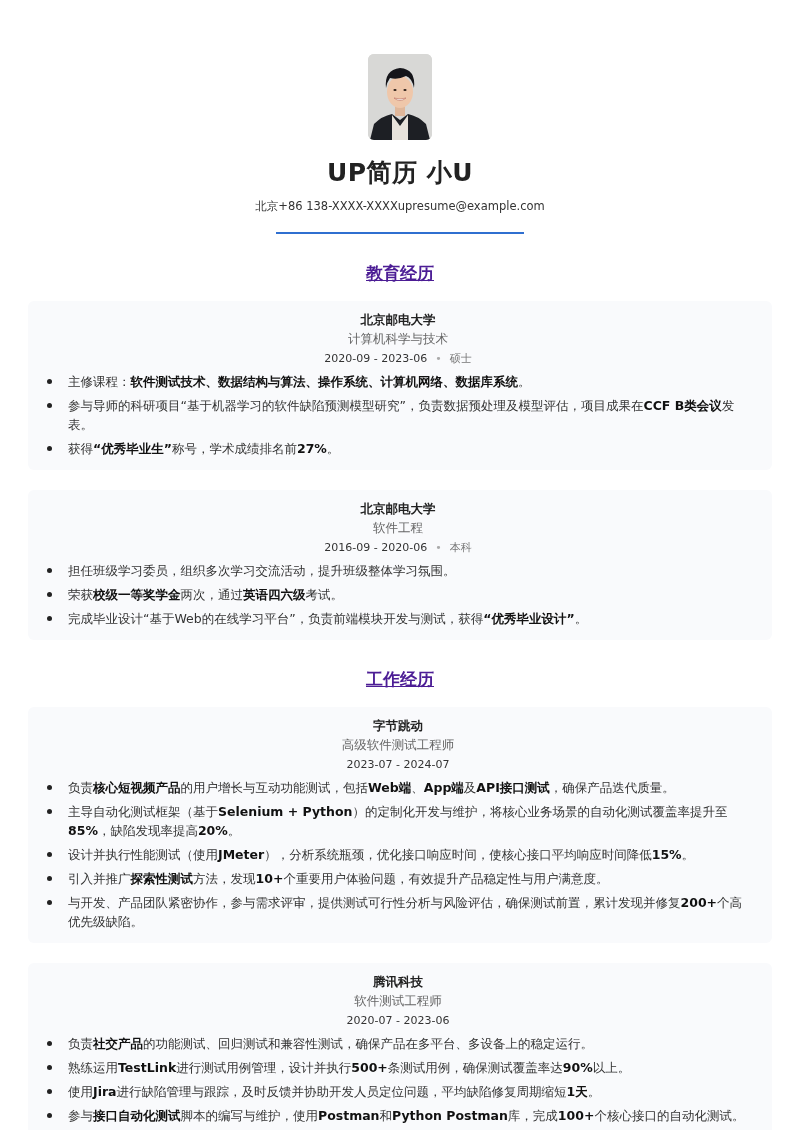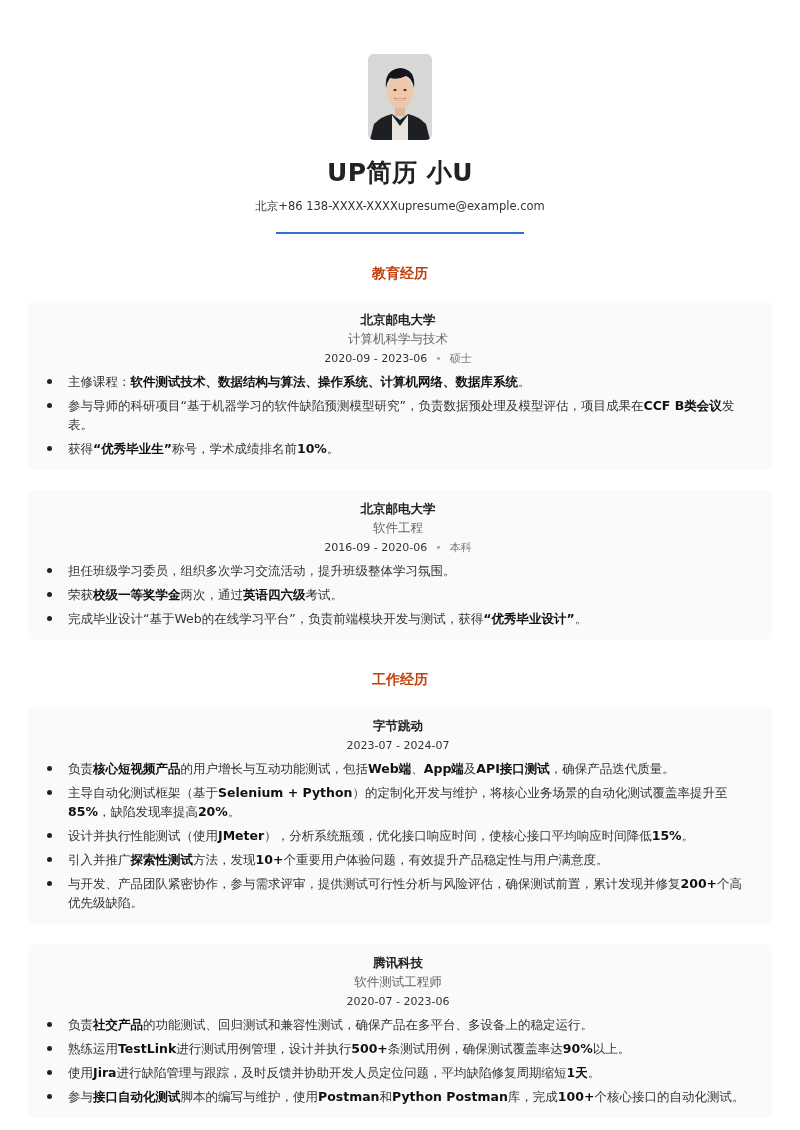--- a/index.html
+++ b/index.html
@@ -44,24 +44,25 @@
       justify-content: center;
     }
     .divider {
       width: 248px;
       height: 2px;
       margin: 17px auto 0;
       background: #2f6fd0;
     }
     .section-title {
       text-align: center;
-      font-size: 14px;
+      font-size: 17px;
       font-weight: bold;
-      color: #c2410c;
+      color: #4c1d95;
       line-height: 22px;
+      text-decoration: underline;
     }
     .sec-edu { margin-top: 28px; }
     .sec-work { margin-top: 28px; }
     .card {
       margin: 0 28px;
       background: #f9fafc;
       border-radius: 6px;
       padding: 10px 20px 12px 16px;
     }
     .card + .card { margin-top: 20px; }
@@ -143,21 +144,21 @@
       <div class="card-head">
         <div class="org">北京邮电大学</div>
         <div class="role">计算机科学与技术</div>
         <div class="dates">
           <span>2020-09 - 2023-06</span><span class="sep">•</span><span class="degree">硕士</span>
         </div>
       </div>
       <ul class="bullets">
           <li><span>主修课程：</span><b>软件测试技术、数据结构与算法、操作系统、计算机网络、数据库系统</b><span>。</span></li>
           <li><span>参与导师的科研项目“基于机器学习的软件缺陷预测模型研究”，负责数据预处理及模型评估，项目成果在</span><b>CCF B类会议</b><span>发表。</span></li>
-          <li><span>获得</span><b>“优秀毕业生”</b><span>称号，学术成绩排名前</span><b>10%</b><span>。</span></li>
+          <li><span>获得</span><b>“优秀毕业生”</b><span>称号，学术成绩排名前</span><b>27%</b><span>。</span></li>
         </ul>
     </div>
 
     <div class="card">
       <div class="card-head">
         <div class="org">北京邮电大学</div>
         <div class="role">软件工程</div>
         <div class="dates">
           <span>2016-09 - 2020-06</span><span class="sep">•</span><span class="degree">本科</span>
         </div>
@@ -169,20 +170,21 @@
         </ul>
     </div>
   </section>
 
   <section class="sec-work">
     <h2 class="section-title">工作经历</h2>
 
     <div class="card">
       <div class="card-head">
         <div class="org">字节跳动</div>
+        <div class="role">高级软件测试工程师</div>
         <div class="dates">2023-07 - 2024-07</div>
       </div>
       <ul class="bullets">
           <li><span>负责</span><b>核心短视频产品</b><span>的用户增长与互动功能测试，包括</span><b>Web端</b><span>、</span><b>App端</b><span>及</span><b>API接口测试</b><span>，确保产品迭代质量。</span></li>
           <li><span>主导自动化测试框架（基于</span><b>Selenium + Python</b><span>）的定制化开发与维护，将核心业务场景的自动化测试覆盖率提升至</span><b>85%</b><span>，缺陷发现率提高</span><b>20%</b><span>。</span></li>
           <li><span>设计并执行性能测试（使用</span><b>JMeter</b><span>），分析系统瓶颈，优化接口响应时间，使核心接口平均响应时间降低</span><b>15%</b><span>。</span></li>
           <li><span>引入并推广</span><b>探索性测试</b><span>方法，发现</span><b>10+</b><span>个重要用户体验问题，有效提升产品稳定性与用户满意度。</span></li>
           <li><span>与开发、产品团队紧密协作，参与需求评审，提供测试可行性分析与风险评估，确保测试前置，累计发现并修复</span><b>200+</b><span>个高优先级缺陷。</span></li>
         </ul>
     </div>

